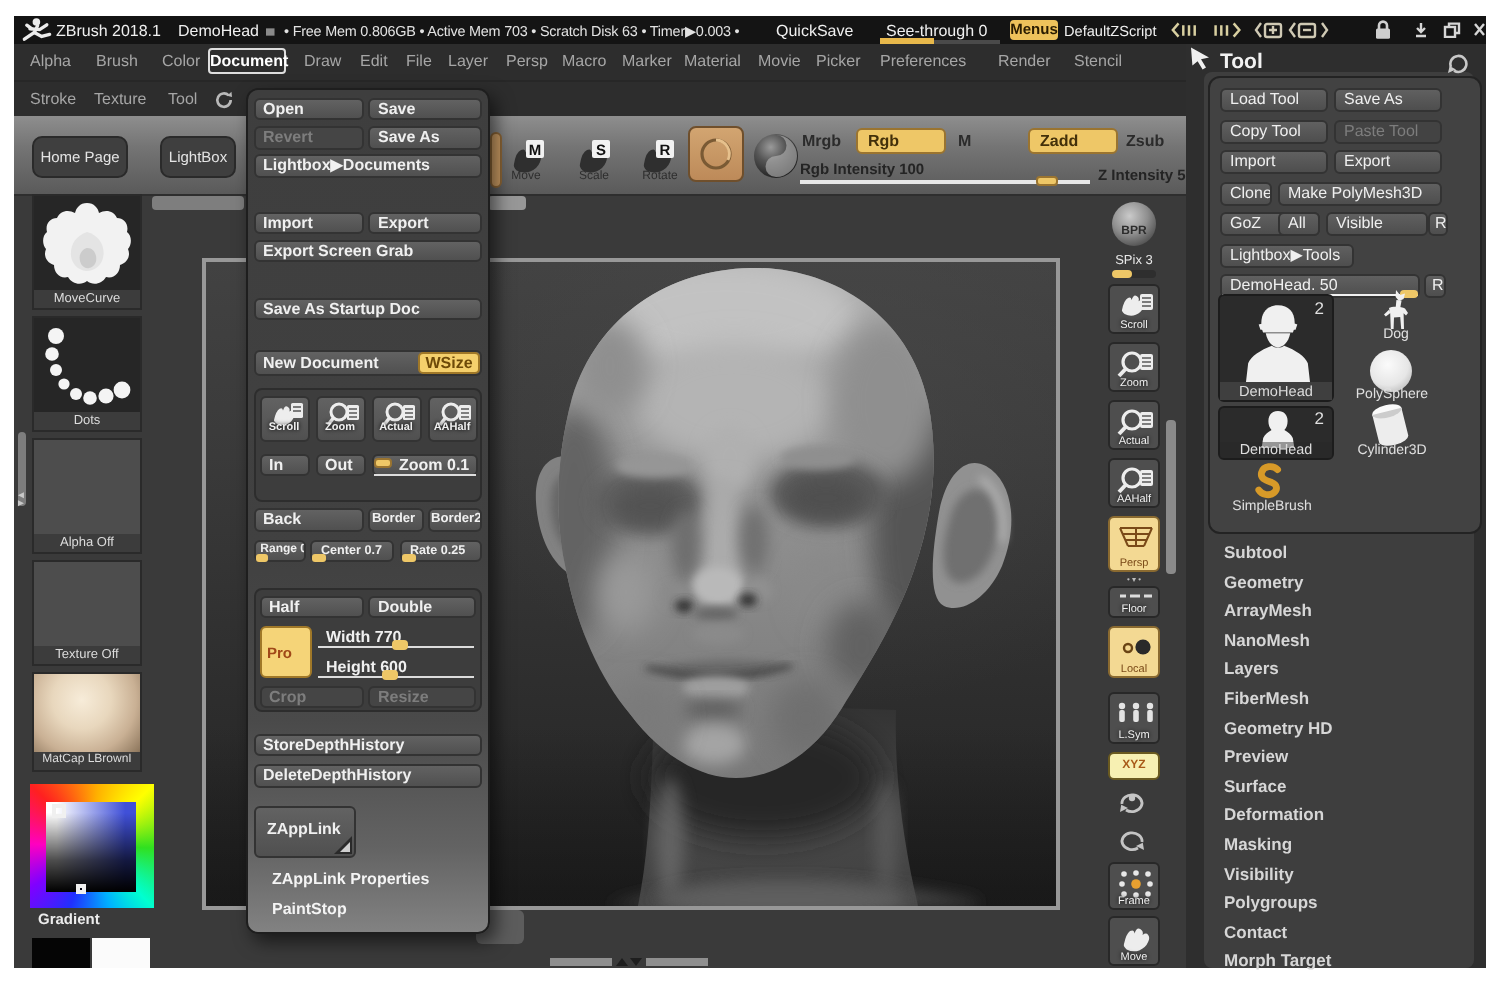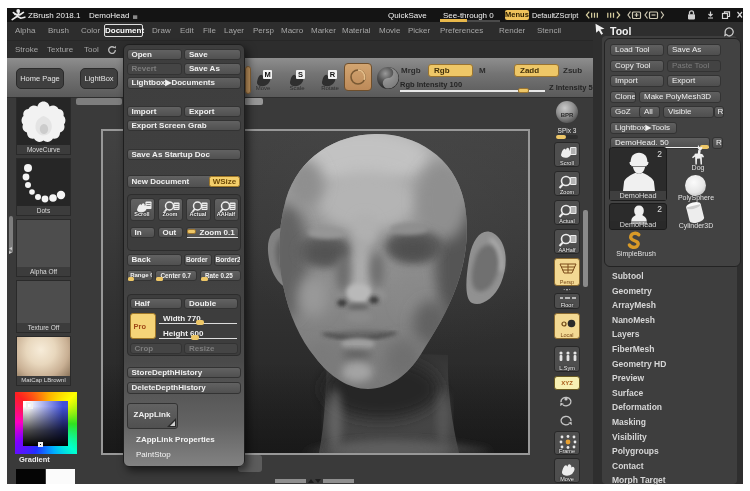--- a/index.html
+++ b/index.html
@@ -60,20 +60,21 @@
         <path d="M8.8 3.8 L7.2 7.2"></path>
         <path d="M7.2 7.2 L2.2 10.6"></path>
         <path d="M7.2 7.2 L10.8 9.2 L14.8 8.2"></path>
         <path d="M5 5.4 L9.8 5.8 L13.4 3.4"></path>
         <path d="M3.4 3.6 L5.6 5.2"></path>
       </g>
     </svg>
     <span class="t" style="left:21px;color:#f0f0f0">ZBrush 2018.1</span>
     <span class="t" style="left:82px;color:#f0f0f0">DemoHead</span>
     <span class="t" style="left:126px;color:#8a8a8a;font-size:6px;top:4px">▄</span>
+    <span class="t" style="left:135px;color:#e2e2e2;font-size:7.2px;letter-spacing:-0.1px">• Free Mem 0.806GB • Active Mem 703 • Scratch Disk 63 • Timer▶0.003 •</span>
     <span class="t" style="left:381px;color:#f0f0f0">QuickSave</span>
     <span class="t" style="left:436px;color:#f0f0f0">See-through 0</span>
     <div style="left:433px;top:11.5px;width:60px;height:2px;background:#4a4a4a"></div>
     <div style="left:433px;top:11px;width:27px;height:3px;background:#e8b84b"></div>
     <div style="left:498px;top:2px;width:24px;height:10px;background:#eec25b;border-radius:2px;color:#2a1c00;font-size:7.5px;text-align:center;line-height:10px;font-weight:bold">Menus</div>
     <span class="t" style="left:525px;color:#f0f0f0;font-size:7.3px">DefaultZScript</span>
     <svg style="left:578px;top:2px" width="38" height="10" viewBox="0 0 40 10">
       <g stroke="#d8cfa0" stroke-width="1.3" fill="none">
         <path d="M4.5 1.5 L1.5 5 L4.5 8.5"></path>
           <path d="M7 2.5 V8 M10 2.5 V8 M13 2.5 V8"></path>
@@ -627,14 +628,14 @@
   <div class="m-btn m-dim" style="left:184px;top:342.5px;width:54px">Resize</div>
   <div class="m-btn" style="left:126.5px;top:366.5px;width:114.5px">StoreDepthHistory</div>
   <div class="m-btn" style="left:126.5px;top:382px;width:114.5px">DeleteDepthHistory</div>
   <div class="m-btn" style="left:126.5px;top:402.5px;width:51px;height:26px;line-height:22px;padding-left:6px">ZAppLink
     <svg style="right:1px;bottom:1px;position:absolute" width="9" height="9" viewBox="0 0 9 9">
         <path d="M9 0 V9 H0 Z" fill="#2a2a2a"></path>
         <path d="M8 3 V8 H3 Z" fill="#cfcfcf"></path>
       </svg>
   </div>
   <span class="t" style="left:136px;top:434.5px;font-size:8px;font-weight:bold;color:#f4f4f4">ZAppLink Properties</span>
-  <span class="t" style="left:136px;top:449.5px;font-size:8px;font-weight:normal;color:#f4f4f4">PaintStop</span>
+  <span class="t" style="left:136px;top:449.5px;font-size:8px;font-weight:bold;color:#f4f4f4">PaintStop</span>
 </div>
 
 </body></html>

